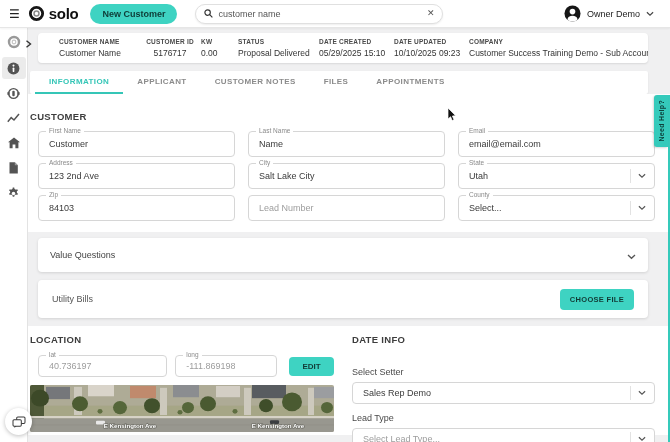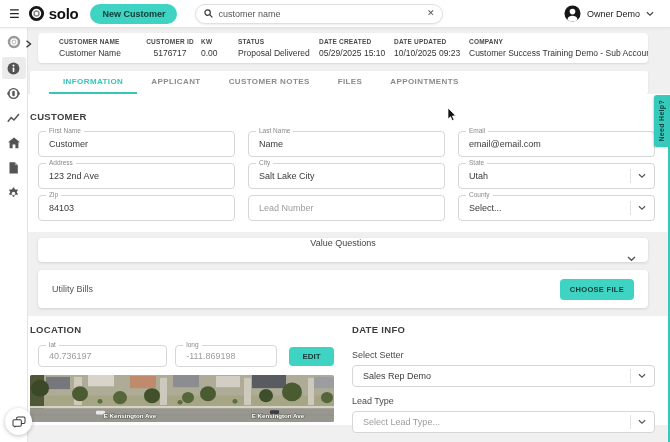--- a/index.html
+++ b/index.html
@@ -33,55 +33,55 @@
   
   .summary-card { margin:5px 22px 0 10px; height:30px; background:#fff; border-radius:4px; box-shadow:0 1px 2px rgba(0,0,0,.1); display:flex; align-items:center; padding-left:21px; overflow:hidden; }
   .sum-col { display:flex; flex-direction:column; gap:3px; flex-shrink:0; }
   .sum-col:nth-child(1){width:80px;} .sum-col:nth-child(2){width:62px;text-align:center;} .sum-col:nth-child(3){width:37px;}
   .sum-col:nth-child(4){width:81px;} .sum-col:nth-child(5){width:75px;} .sum-col:nth-child(6){width:75px;}
   .sum-col:nth-child(7){flex:1; min-width:0;}
   .sum-label { font-size:6.5px; font-weight:bold; color:#4a4a4a; letter-spacing:.2px; white-space:nowrap; }
   .sum-value { font-size:8.5px; color:#333; white-space:nowrap; }
 
   
-  .tabs-card { margin:8px 22px 0 2px; height:23px; background:#fff; border-radius:2px; box-shadow:0 1px 2px rgba(0,0,0,.08); display:flex; align-items:stretch; padding-left:19px; }
+  .tabs-card { margin:8px 22px 0 2px; height:23px; background:#fff; border-radius:2px; box-shadow:0 1px 2px rgba(0,0,0,.08); display:flex; align-items:stretch; padding-left:5px; }
   .tab { font-size:8px; font-weight:600; letter-spacing:.4px; color:#8b8b8b; padding:0 14px; display:flex; align-items:center; cursor:pointer; border-bottom:2px solid transparent; }
   .tab.active { color:#35c6b7; border-bottom-color:#35c6b7; }
 
   
   .panel-top { background:#fff; padding:17px 15px 5px 2px; }
   .section-title { font-size:9.5px; font-weight:bold; color:#3d3d3d; letter-spacing:.3px; }
   .form-grid { display:grid; grid-template-columns:repeat(3,1fr); column-gap:13px; row-gap:6px; margin:9px 0 0 8px; }
   .field { position:relative; height:26px; border:1px solid #d6d6d6; border-radius:4px; background:#fff; display:flex; align-items:center; padding:0 8px 0 10px; cursor:text; }
   .field-label { position:absolute; top:-4px; left:7px; background:#fff; padding:0 3px; font-size:6.5px; color:#8a8a8a; line-height:1; }
   .field-value { font-size:9px; color:#3a3a3a; white-space:nowrap; overflow:hidden; }
   .field-value.muted { color:#9d9d9d; }
   .field-adorn { margin-left:auto; display:flex; align-items:center; gap:7px; }
   .adorn-div { width:1px; height:14px; background:#e2e2e2; }
 
   
   .gray-band { background:#f0f0f1; padding:6px 22px 8px 10px; }
-  .vq-bar { height:24px; background:#fff; border-radius:4px; box-shadow:0 1px 3px rgba(0,0,0,.13); display:flex; align-items:center; padding:0 12px; cursor:pointer;flex-direction:column; }
+  .vq-bar { height:34px; background:#fff; border-radius:4px; box-shadow:0 1px 3px rgba(0,0,0,.13); display:flex; align-items:center; padding:0 12px; cursor:pointer; }
   .vq-title { font-size:9px; color:#444; }
   .ub-card { margin-top:8px; height:38px; background:#fff; border-radius:4px; box-shadow:0 1px 3px rgba(0,0,0,.13); display:flex; align-items:center; padding:0 14px; }
   .ub-title { font-size:9px; color:#555; }
   .btn-choose { margin-left:auto; background:#3ed3c2; border:none; border-radius:4px; font-size:7.5px; font-weight:bold; letter-spacing:.3px; color:#123b36; padding:6px 10px; font-family:inherit; cursor:pointer; }
 
   
   .panel-bottom { background:#fff; padding:8px 15px 0 2px; display:flex; gap:18px; height:109px; }
   .loc-col { width:304px; flex-shrink:0; }
   .loc-row { display:flex; align-items:center; gap:8px; margin:10px 0 0 8px; }
   .loc-field { height:22px; }
   .loc-field.lat { width:132px; }
   .loc-field.lng { width:104px; }
   .btn-edit { margin-left:4px; width:46px; height:19px; background:#3ed3c2; border:none; border-radius:4px; font-size:8px; font-weight:bold; color:#123b36; font-family:inherit; cursor:pointer; }
   .map-wrap { margin-top:8px; width:304px; height:47px; overflow:hidden; border-radius:2px; cursor:grab; }
 
   .team-col { flex:1; min-width:0; }
-  .ti-label { font-size:9px; color:#4a4a4a; margin:15px 0 5px; }
+  .ti-label { font-size:9px; color:#4a4a4a; margin:22px 0 5px; }
   .ti-label.second { margin-top:9px; }
   .ti-select { height:22px; }
 
   
   .need-help { position:absolute; right:2px; top:95px; width:14px; height:52px; background:#35cabb; border-radius:3px 0 0 3px; display:flex; align-items:center; justify-content:center; z-index:10; cursor:pointer; box-shadow:-1px 1px 2px rgba(0,0,0,.15); }
   .need-help span { writing-mode:vertical-rl; transform:rotate(180deg); font-size:7px; font-weight:bold; color:#0d403b; letter-spacing:.3px; }
   .right-line { position:absolute; right:0; top:95px; bottom:0; width:2px; background:#35cabb; z-index:9; }
   .chat-fab { position:absolute; left:5px; bottom:7px; width:27px; height:27px; background:#fff; border-radius:50%; box-shadow:0 1px 4px rgba(0,0,0,.25); display:flex; align-items:center; justify-content:center; z-index:20; cursor:pointer; }
   .cursor { position:absolute; left:447px; top:108px; z-index:30; pointer-events:none; }
 </style>

